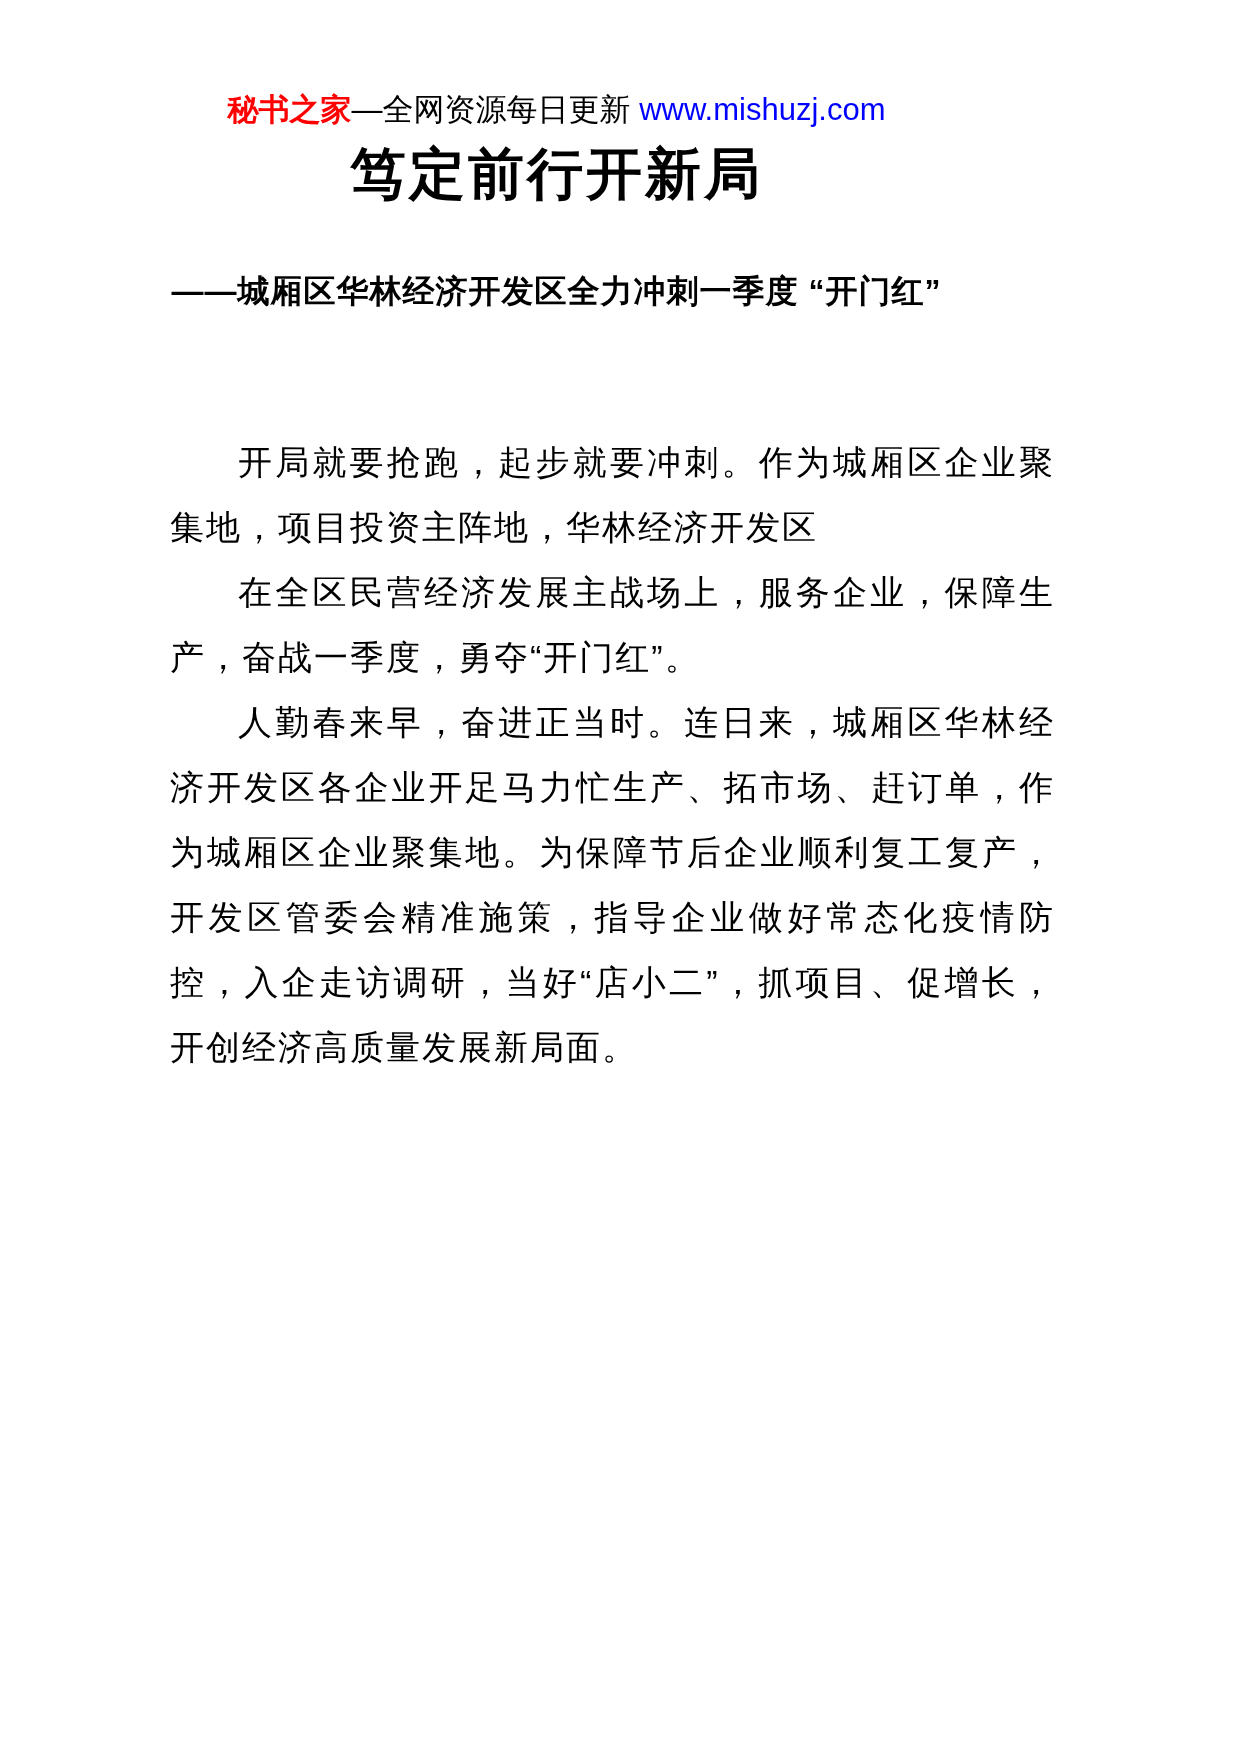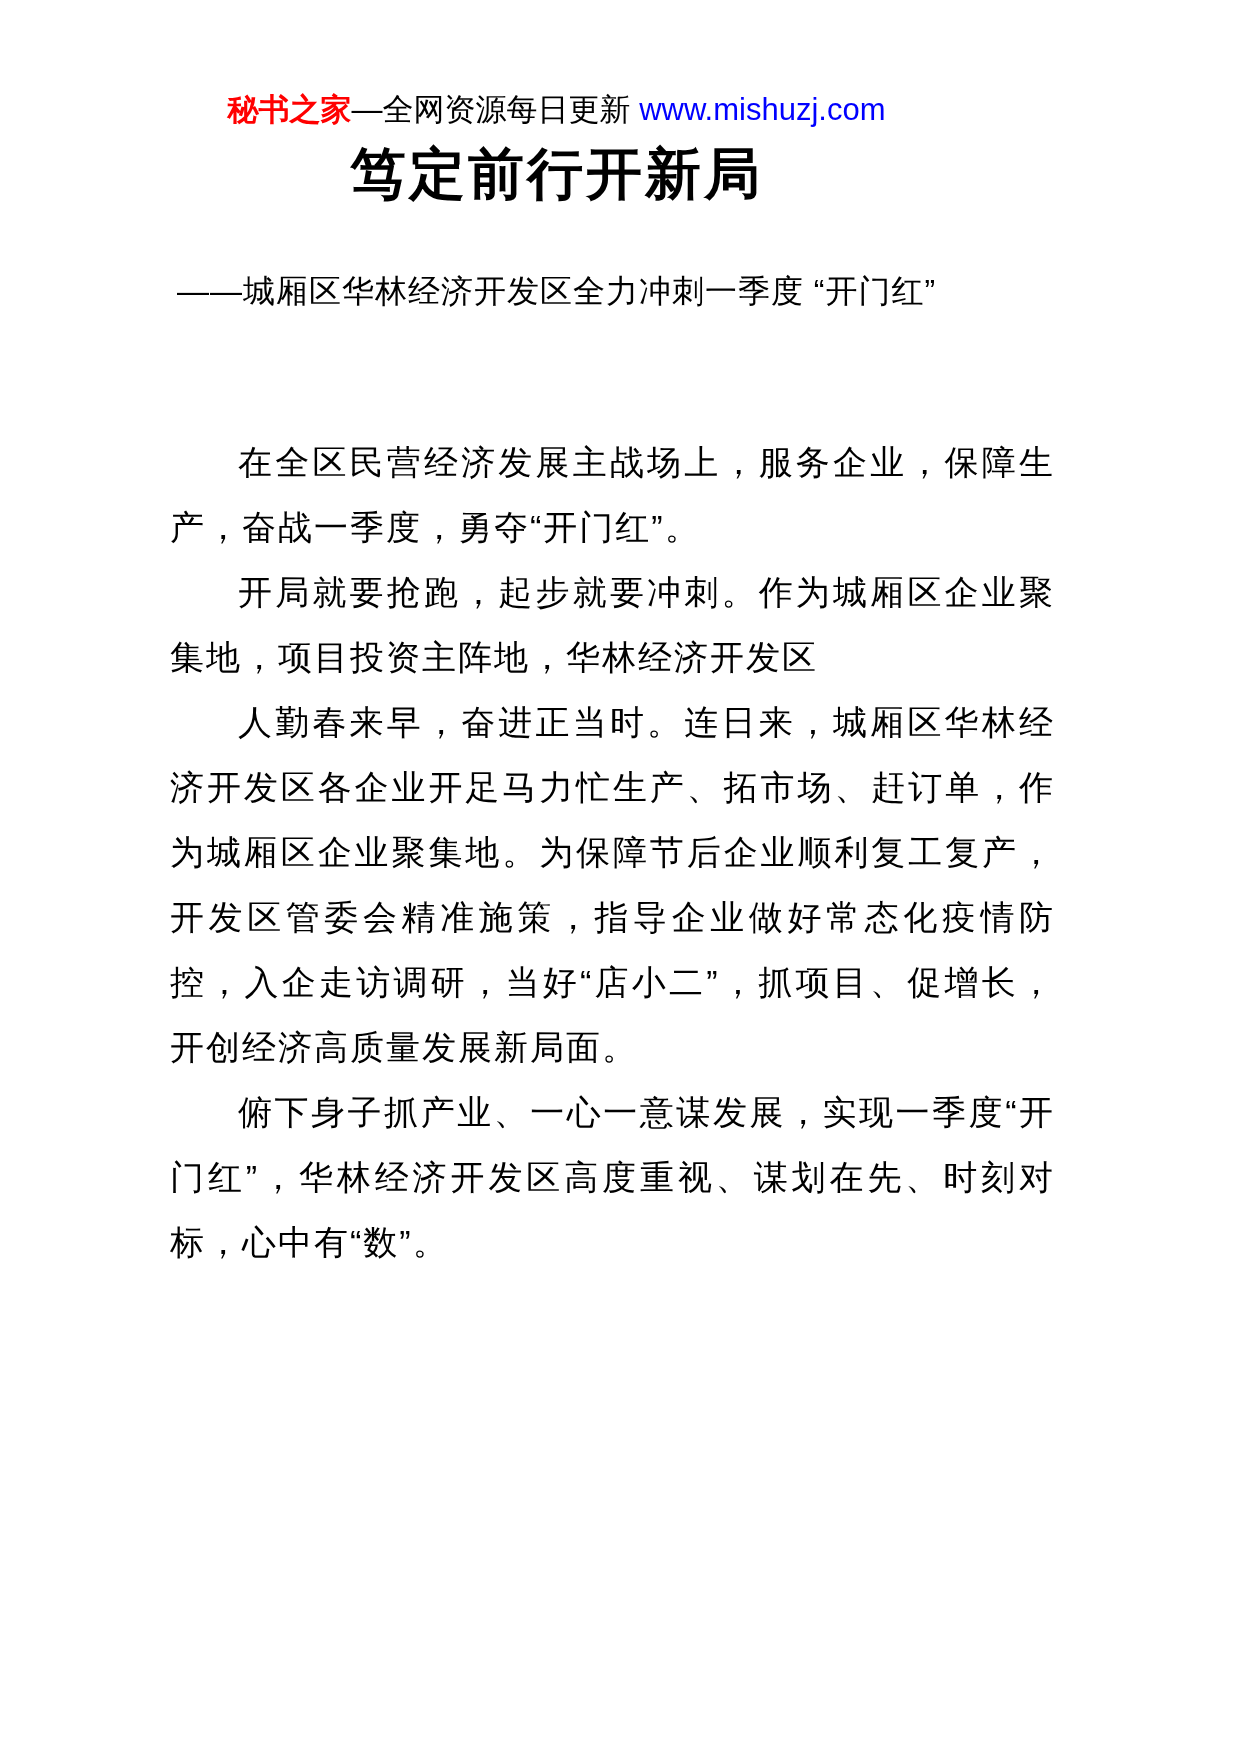--- a/index.html
+++ b/index.html
@@ -45,21 +45,21 @@
     text-align: center;
     font-size: 56px;
     font-weight: bold;
     line-height: 52px;
     letter-spacing: 3px;
   }
   .doc-subtitle {
     margin-top: 72px;
     text-align: center;
     font-size: 32px;
-    font-weight: normal;
+    font-weight: bold;
     line-height: 38px;
     letter-spacing: 1px;
   }
   .body-text {
     margin-top: 120px;
     font-size: 34px;
     line-height: 65px;
     text-align: justify;
     letter-spacing: 2px;
   }
@@ -79,19 +79,18 @@
       <span class="brand">秘书之家</span><span class="tagline">—全网资源每日更新 </span><a class="url">www.mishuzj.com</a>
     </div>
 
     <h1 class="doc-title">笃定前行开新局</h1>
 
     <div class="doc-subtitle">——城厢区华林经济开发区全力冲刺一季度 “开门红”</div>
 
   </div>
 
   <div class="body-text">
+    <p>开局就要抢跑，起步就要冲刺。作为城厢区企业聚集地，项目投资主阵地，华林经济开发区</p>
     <p>在全区民营经济发展主战场上，服务企业，保障生产，奋战一季度，勇夺“开门红”。</p>
-    <p>开局就要抢跑，起步就要冲刺。作为城厢区企业聚集地，项目投资主阵地，华林经济开发区</p>
     <p>人勤春来早，奋进正当时。连日来，城厢区华林经济开发区各企业开足马力忙生产、拓市场、赶订单，作为城厢区企业聚集地。为保障节后企业顺利复工复产，开发区管委会精准施策，指导企业做好常态化疫情防控，入企走访调研，当好“店小二”，抓项目、促增长，开创经济高质量发展新局面。</p>
-    <p>俯下身子抓产业、一心一意谋发展，实现一季度“开门红”，华林经济开发区高度重视、谋划在先、时刻对标，心中有“数”。</p>
   </div>
 
 </div>
 
 </body></html>

